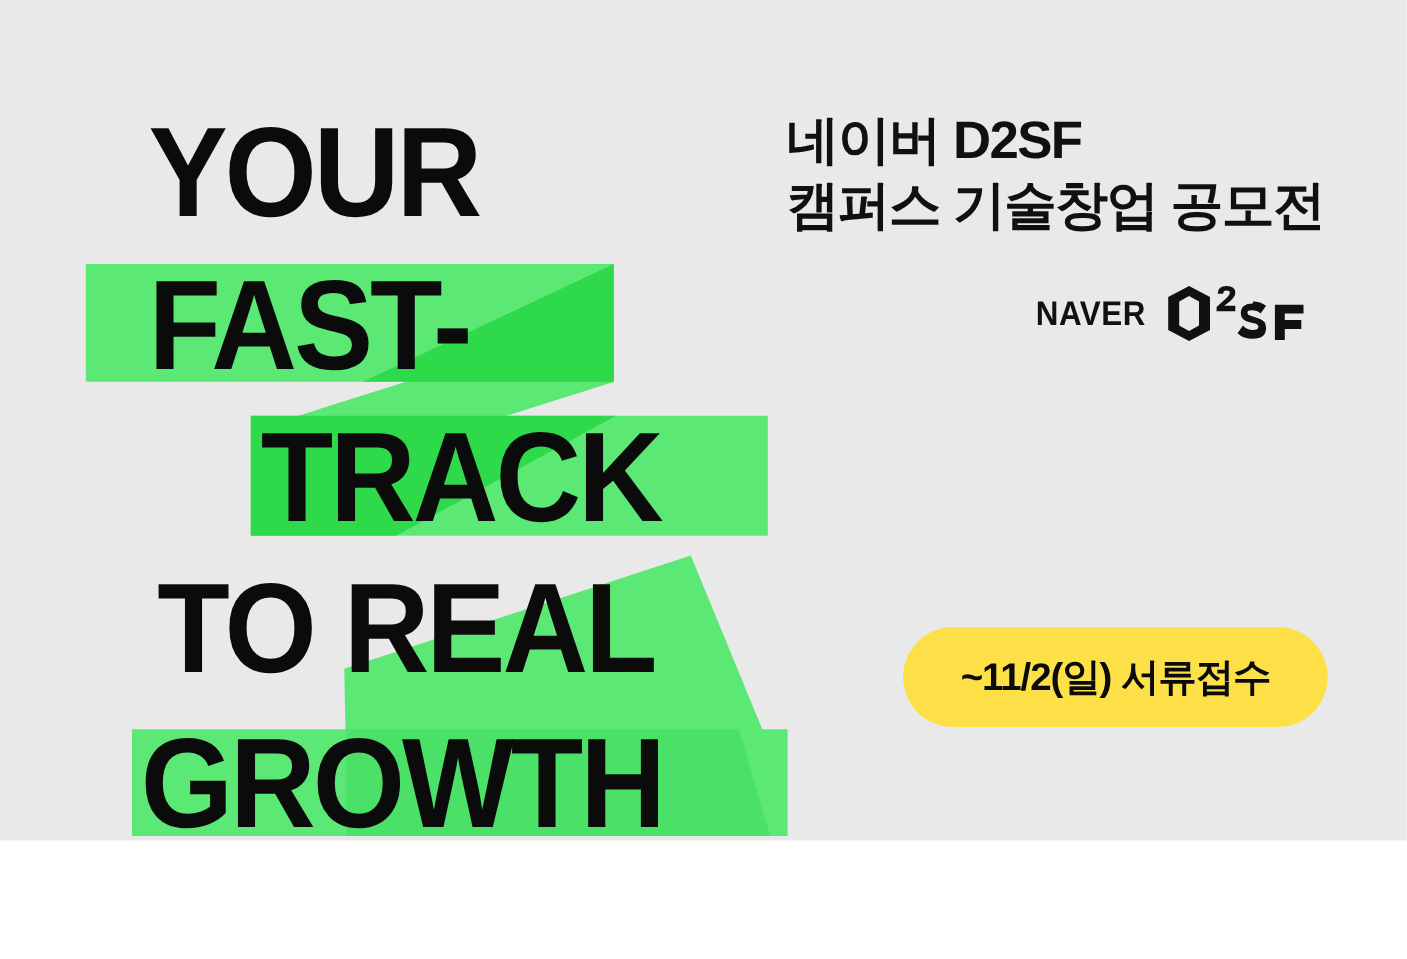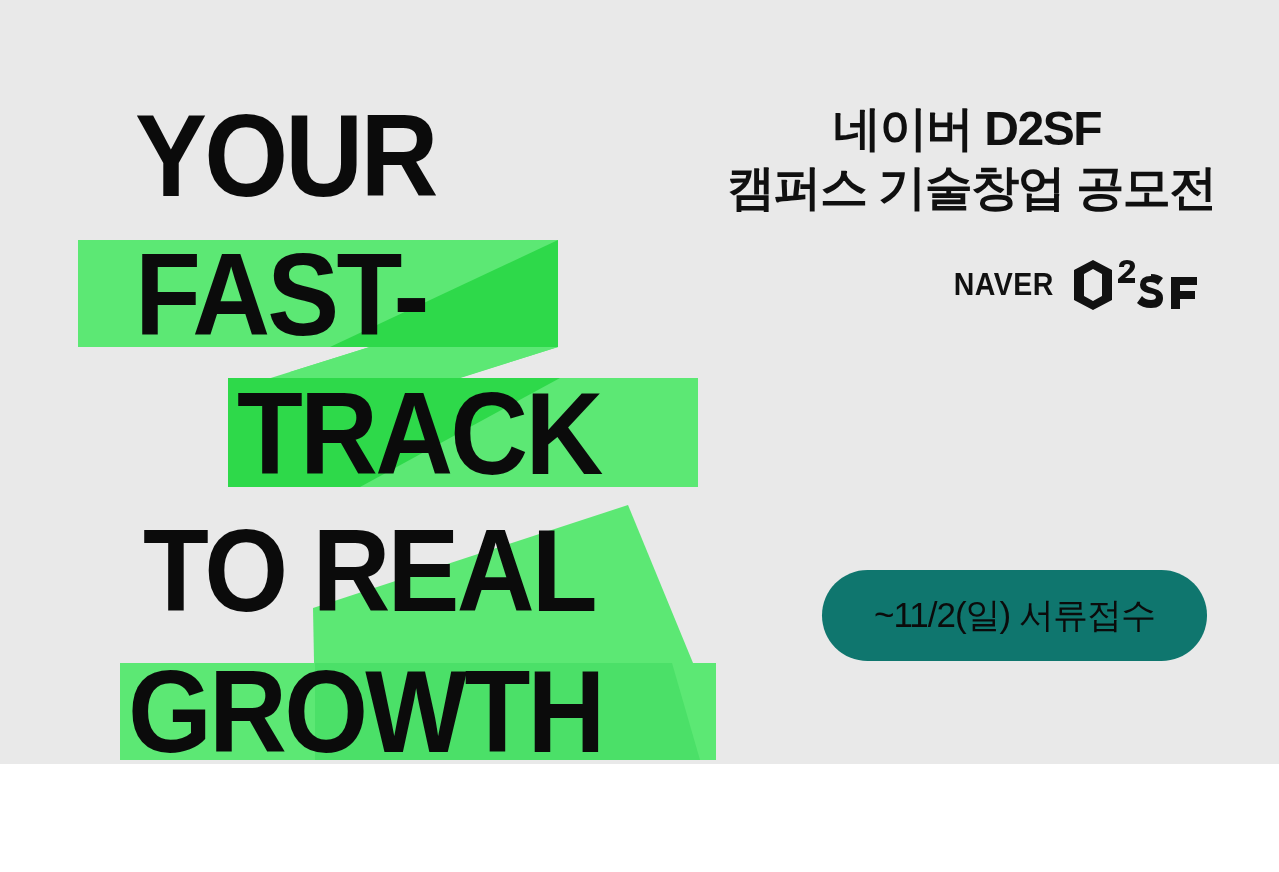--- a/index.html
+++ b/index.html
@@ -47,23 +47,23 @@
   }
   .hl-your   { left:135px; top:98px;  }
   .hl-fast   { left:135px; top:237px; }
   .hl-track  { left:237px; top:376px; }
   .hl-toreal { left:143px; top:513px; }
   .hl-growth { left:128px; top:654px; }
 
   
   .right-col {
     position:absolute;
-    right:72px; top:100px;
+    right:84px; top:100px;
     z-index:3;
-    text-align:center;
+    text-align:left;
     width:480px;
   }
   .kr-title {
     color:#101010;
     font-weight:700;
     font-size:48px;
     line-height:1.22;
     letter-spacing:-1.5px;
     white-space:nowrap;
   }
@@ -85,26 +85,26 @@
     transform:scaleX(0.92);
     transform-origin:right center;
   }
   .logo-mark { display:block; }
 
   
   .pill {
     position:absolute;
     z-index:3;
     right:72px; bottom:103px;
-    background:#0f766e;
+    background:#fde047;
     color:#0b0b0b;
     border-radius:999px;
     padding:22px 52px;
     font-size:35px;
-    font-weight:400;
+    font-weight:700;
     letter-spacing:-1px;
     white-space:nowrap;
     border:none;
     cursor:pointer;
     font-family:inherit;
   }
 </style>
 </head>
 <body>
 

